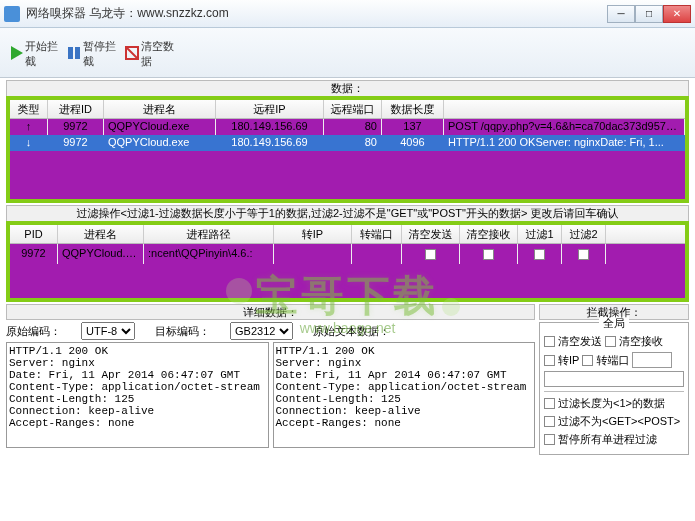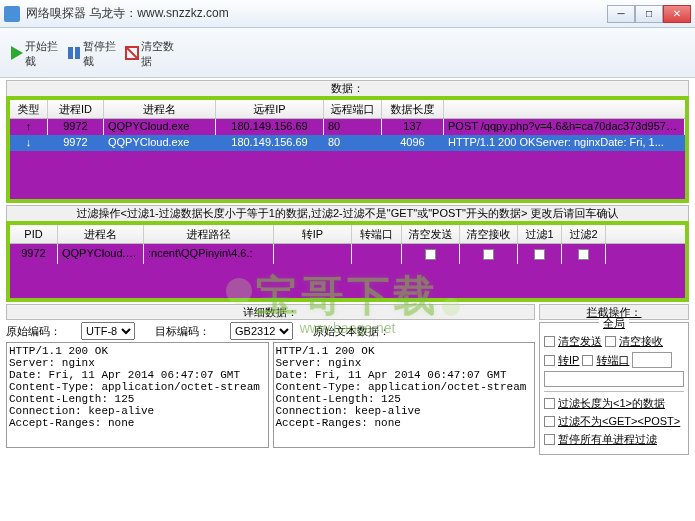--- a/index.html
+++ b/index.html
@@ -28,39 +28,39 @@
 .grid-row.selected { background: #3874d1; color: #fff; }
 .grid-row.selected .cell { border-right-color: #3874d1; }
 
 .data-grid .grid-body { height: 80px; }
 .filter-grid .grid-body { height: 54px; }
 
 .c-type { width: 38px; text-align: center; }
 .c-pid { width: 56px; text-align: center; }
 .c-pname { width: 112px; }
 .c-rip { width: 108px; text-align: center; }
-.c-rport { width: 58px; text-align: left; }
+.c-rport { width: 58px; text-align: right; }
 .c-dlen { width: 62px; text-align: center; }
 .c-content { flex: 1; }
 
 .f-pid { width: 48px; text-align: center; }
 .f-pname { width: 86px; }
 .f-path { width: 130px; }
 .f-tip { width: 78px; text-align: center; }
 .f-tport { width: 50px; text-align: center; }
 .f-cs { width: 58px; text-align: center; }
 .f-cr { width: 58px; text-align: center; }
 .f-f1 { width: 44px; text-align: center; }
 .f-f2 { width: 44px; text-align: center; }
 
 .chk { display: inline-block; width: 11px; height: 11px; border: 1px solid #888; background: #fff; vertical-align: middle; }
 
 .bottom-area { display: flex; margin: 2px 6px 4px; gap: 4px; }
 .detail-panel { flex: 1; }
-.intercept-panel { width: 150px; text-decoration: underline; }
+.intercept-panel { width: 150px; }
 
 .fieldset { border: 1px solid #aaa; padding: 4px; margin-top: 2px; }
 .fieldset-title { text-align: center; font-size: 11px; margin-top: -11px; background: #fff; display: table; padding: 0 4px; margin-left: auto; margin-right: auto; }
 
 .encode-bar { display: flex; align-items: center; gap: 20px; padding: 2px 0; font-size: 11px; }
 .encode-bar select { font-size: 11px; height: 18px; }
 .detail-cols { display: flex; gap: 4px; }
 .detail-col { flex: 1; }
 .textarea { width: 100%; height: 106px; border: 1px solid #999; font-family: "Courier New", monospace; font-size: 11px; padding: 2px; resize: none; white-space: pre; overflow: auto; background: #fff; }
 

